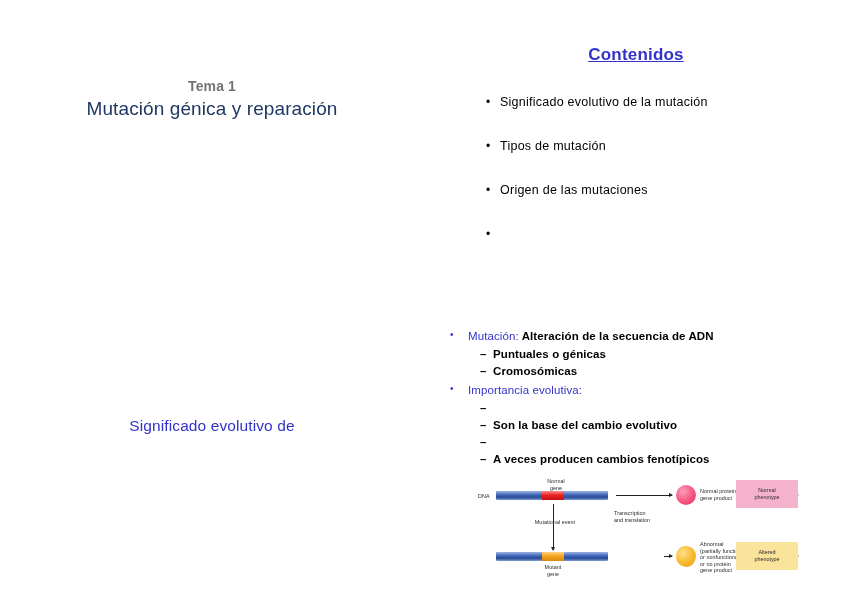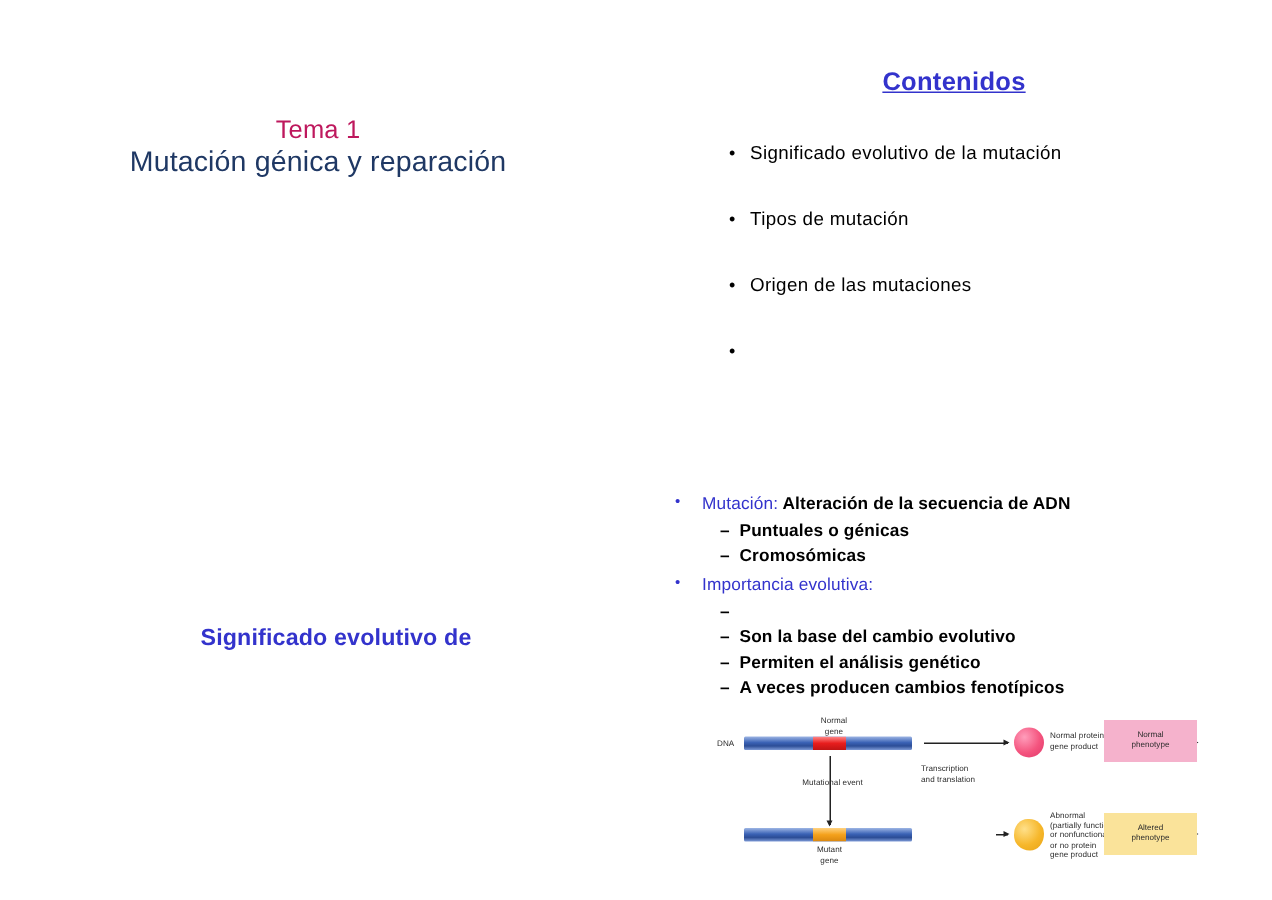--- a/index.html
+++ b/index.html
@@ -24,23 +24,23 @@
   
   #slide-title {
     left: 0; top: 0; width: 424px; height: 300px;
   }
   .title-wrap {
     position: absolute;
     left: 0; top: 60px; width: 424px;
     text-align: center;
   }
   .title-line1 {
-    color: #be185d;
-    font-size: 17px;
-    font-weight: normal;
+    color: #737373;
+    font-size: 14px;
+    font-weight: bold;
     line-height: 21px;
     letter-spacing: .1px;
   }
   .title-line2 {
     color: #1F3864;
     font-size: 19px;
     font-weight: normal;
     line-height: 24px;
     letter-spacing: .1px;
   }
@@ -87,24 +87,23 @@
   
   #slide-signif {
     left: 0; top: 300px; width: 424px; height: 300px;
   }
   .signif-head {
     position: absolute;
     left: 0; top: 99px; width: 424px;
     text-align: center;
     color: #3333CC;
     font-size: 15.5px;
-    font-weight: bold;
+    font-weight: normal;
     line-height: 21px;
     letter-spacing: .1px;
-    padding-left: 12px;
   }
 
   
   #slide-mutacion {
     left: 424px; top: 300px; width: 424px; height: 300px;
   }
   .m-list {
     position: absolute;
     left: 26px; top: 10px;
     width: 390px;
@@ -295,21 +294,20 @@
     </div>
     <div class="m-l2">
       <span class="m-l2-dash">–</span>
     </div>
     <div class="m-l2">
       <span class="m-l2-dash">–</span>
       <span class="m-l2-text">Son la base del cambio evolutivo</span>
     </div>
     <div class="m-l2">
       <span class="m-l2-dash">–</span>
-      <span class="m-l2-text">Permiten el análisis genético</span>
     </div>
     <div class="m-l2">
       <span class="m-l2-dash">–</span>
       <span class="m-l2-text">A veces producen cambios fenotípicos</span>
     </div>
   </div>
 
   <div class="figure">
 
     <div class="fig-label" style="left:58px; top:0px; width:40px; text-align:center;">Normal

